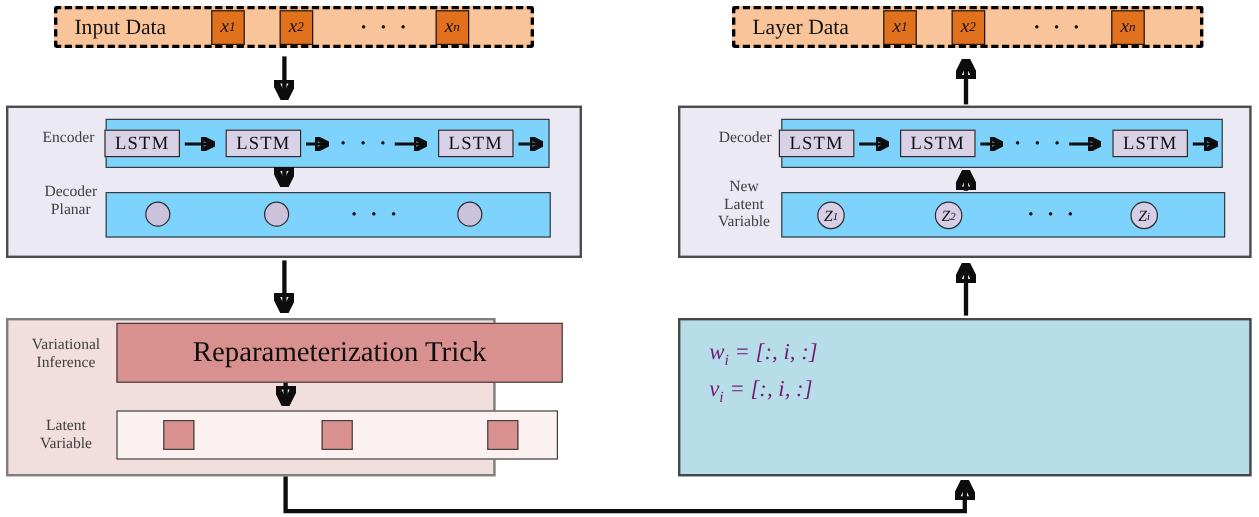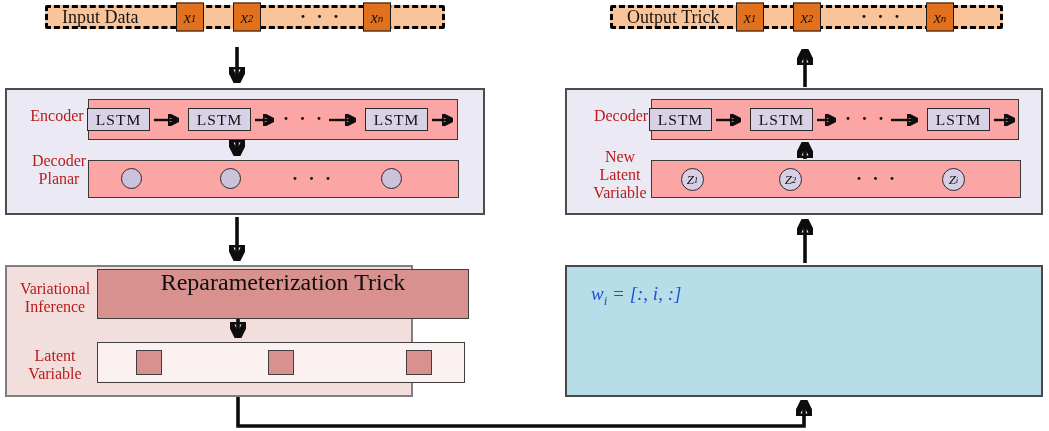--- a/index.html
+++ b/index.html
@@ -7,21 +7,21 @@
     font-family: "Liberation Serif", "DejaVu Serif", serif;
     background: #ffffff;
     width: 1049px; height: 431px;
     position: relative;
     color: #111;
   }
   .canvas { position: absolute; left: 0; top: 0; width: 1049px; height: 431px; }
 
   
   .data-strip {
-    position: absolute; height: 24px;
+    position: absolute; height: 35px;
     background: #f9c499;
     border: 3px dashed #000;
     border-radius: 2px;
   }
   .strip-label { position: absolute; left: 14px; top: 50%; transform: translateY(-50%); font-size: 18px; color: #141414; white-space: nowrap; }
   .xchip {
     position: absolute; top: 50%; transform: translateY(-50%);
     width: 28px; height: 29px;
     background: #e2711e; border: 1.6px solid #1a1a1a;
     display: flex; align-items: center; justify-content: center;
@@ -30,25 +30,25 @@
   .xchip sub { font-size: 11px; font-style: italic; line-height: 0; }
   .dots { font-size: 18px; font-weight: bold; letter-spacing: 3px; color: #111; white-space: nowrap; }
   .strip-dots { position: absolute; top: 50%; transform: translateY(-50%); }
 
   
   .panel { position: absolute; }
   .panel-lav { background: #ebe9f3; border: 2px solid #4c4c4c; }
   .panel-pink { background: #f2dedc; border: 2px solid #7f7f7f; }
   .panel-cyan { background: #b7dde8; border: 2px solid #484848; }
 
-  .side-label { position: absolute; text-align: center; font-size: 16px; line-height: 1.12; color: #b91c1c; }
+  .side-label { position: absolute; text-align: center; font-size: 13px; line-height: 1.12; color: #404040; }
 
   .inner-row {
     position: absolute;
-    background: #fca5a5; border: 1.6px solid #3a3a3a;
+    background: #7dd3fc; border: 1.6px solid #3a3a3a;
   }
   .lstm-row { display: flex; align-items: center; justify-content: center; gap: 3px; }
   .lstm-box {
     width: 63px; height: 23px;
     background: #d9d2e7; border: 1.6px solid #2b2b2b;
     display: flex; align-items: center; justify-content: center;
     font-size: 15.5px; letter-spacing: 1px; color: #101010;
     flex: 0 0 auto;
   }
   .harrow { flex: 0 0 auto; display: block; }
@@ -60,31 +60,31 @@
     display: flex; align-items: center; justify-content: center;
   }
   .zcircle { background: #d6cfe5; font-size: 13px; font-style: italic; }
   .zcircle sub { font-size: 9px; font-style: italic; line-height: 0; }
   .row-dots { position: absolute; top: 50%; transform: translateY(-50%); }
 
   
   .opt-box {
     position: absolute;
     background: #d9918f; border: 1.8px solid #3f3f3f;
-    display: flex; flex-direction: column; align-items: center; justify-content: flex-start;
+    display: flex; flex-direction: column; align-items: center; justify-content: center;
     text-align: center; font-size: 24px; line-height: 1.02; color: #0e0e0e;
   }
   .latent-row { background: #faf1f0; border: 1.6px solid #3f3f3f; position: absolute; }
   .latent-sq {
     position: absolute; width: 26px; height: 25px;
     background: #d9918f; border: 1.5px solid #3f3f3f;
   }
 
   
-  .eq-col { position: absolute; display: flex; flex-direction: column; gap: 9px; font-size: 19px; color: #1d4ed8; }
+  .eq-col { position: absolute; display: flex; flex-direction: column; gap: 9px; font-size: 19px; color: #701a75; }
   .eq { font-style: italic; white-space: nowrap; }
   .eq sub { font-size: 13px; line-height: 0; }
   .planar-label { position: absolute; font-size: 21px; color: #0e0e0e; white-space: nowrap; }
 
   
   svg.overlay { position: absolute; left: 0; top: 0; pointer-events: none; }
   svg.overlay line, svg.overlay path { stroke: #0d0d0d; stroke-width: 3.6; fill: none; }
 </style>
 </head>
 <body>
@@ -102,21 +102,21 @@
         <sub>2</sub>
       </div>
     <span class="dots strip-dots" style="left:252px;">· · ·</span>
     <div class="xchip" style="left:315px;">
         <i>x</i>
         <sub>n</sub>
       </div>
   </div>
 
   <div class="data-strip" style="left:610px; top:5px; width:393px;">
-    <div class="strip-label">Output Trick</div>
+    <div class="strip-label">Layer Data</div>
     <div class="xchip" style="left:123px;">
         <i>x</i>
         <sub>1</sub>
       </div>
     <div class="xchip" style="left:180px;">
         <i>x</i>
         <sub>2</sub>
       </div>
     <span class="dots strip-dots" style="left:248px;">· · ·</span>
     <div class="xchip" style="left:313px;">
@@ -223,20 +223,21 @@
     <div class="latent-row" style="left:90px; top:75px; width:368px; height:41px;">
       <div class="latent-sq" style="left:38px; top:7px;"></div>
       <div class="latent-sq" style="left:170px; top:7px;"></div>
       <div class="latent-sq" style="left:308px; top:7px;"></div>
     </div>
   </div>
 
   <div class="panel panel-cyan" style="left:565px; top:265px; width:478px; height:132px;">
     <div class="eq-col" style="left:24px; top:16px;">
       <div class="eq"><span>w</span><sub>i</sub> <span>= [:, </span><span>i</span><span>, :]</span></div>
+      <div class="eq"><span>v</span><sub>i</sub> <span>= [:, </span><span>i</span><span>, :]</span></div>
     </div>
   </div>
 
   <svg class="overlay" width="1049" height="431" viewBox="0 0 1049 431">
     <defs>
       <marker id="ah" viewBox="0 0 10 10" refX="7.5" refY="5" markerWidth="4.6" markerHeight="4.6" orient="auto">
         <path d="M0,0 L10,5 L0,10 z" fill="#0d0d0d" stroke="none"></path>
       </marker>
     </defs>
     <line x1="237" y1="47" x2="237" y2="79" marker-end="url(#ah)"></line>

